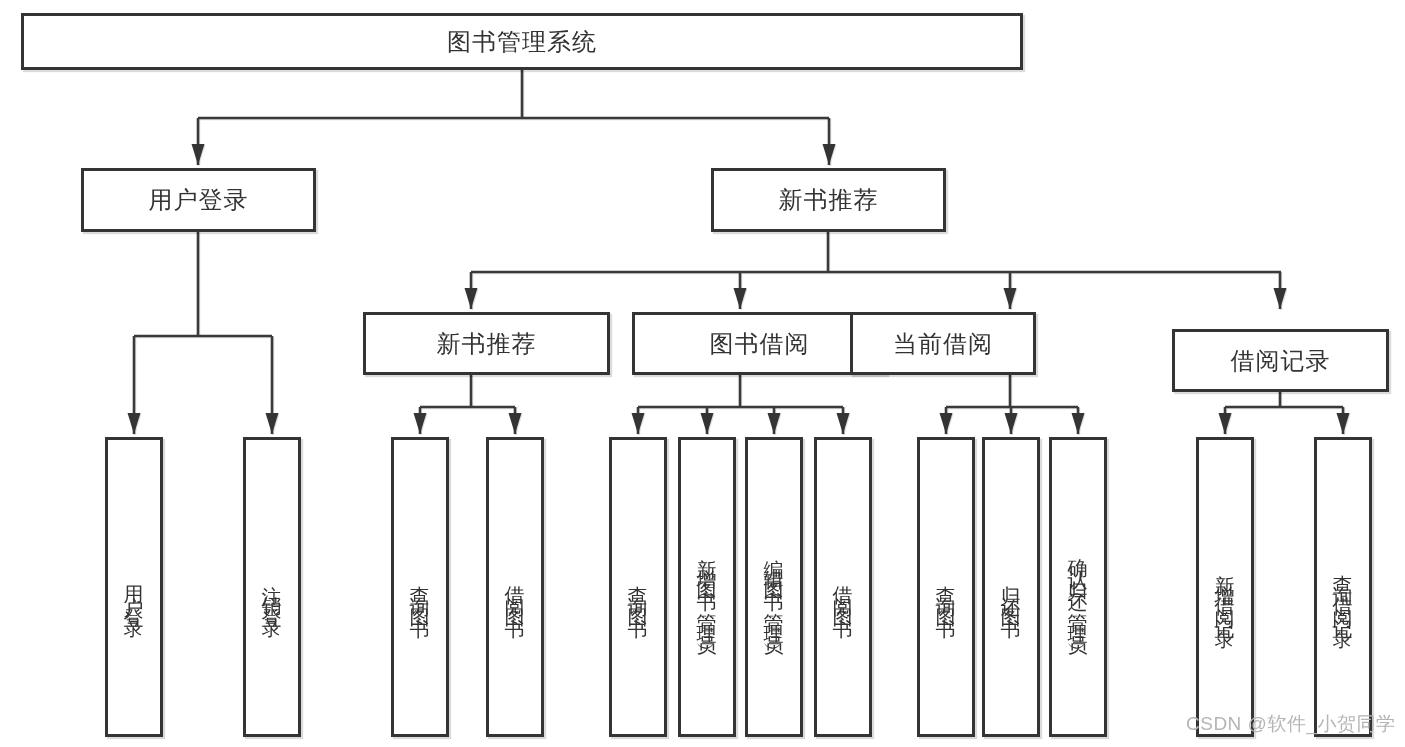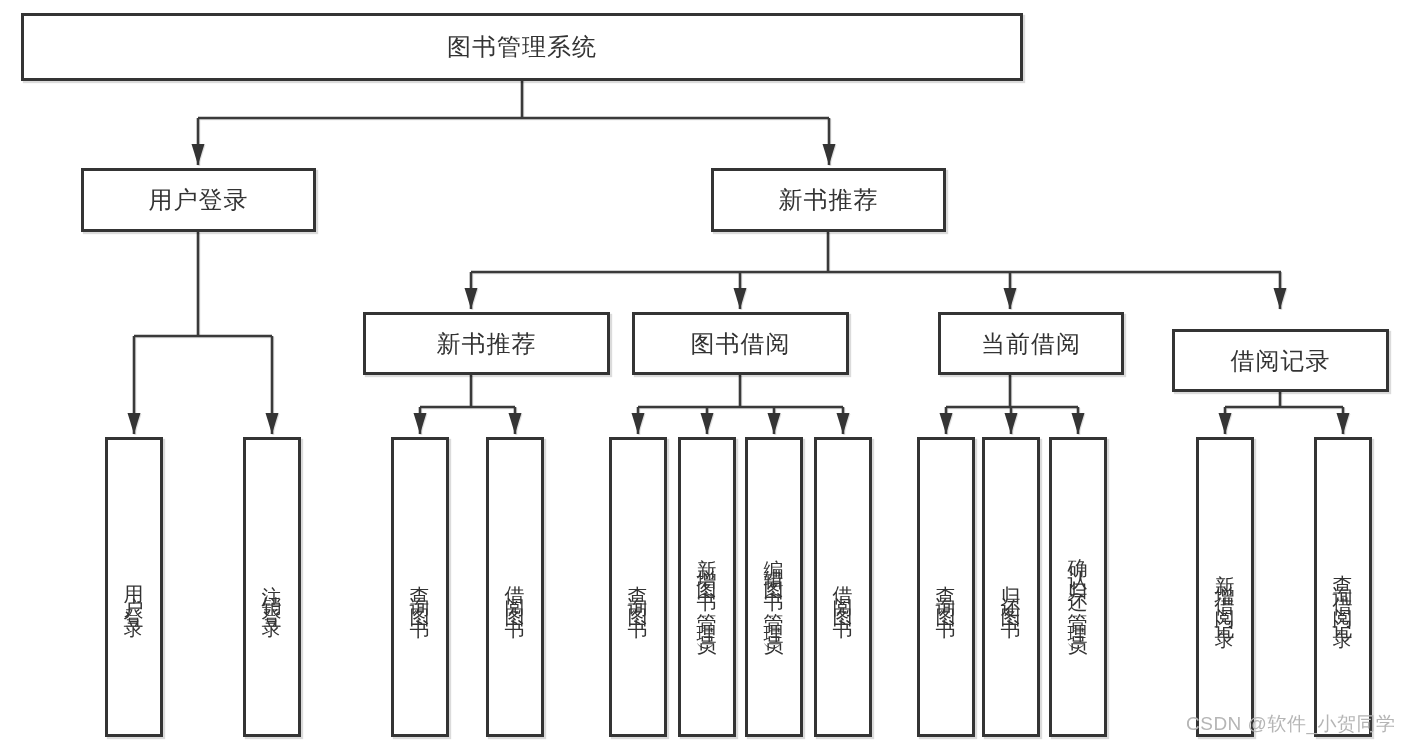--- a/index.html
+++ b/index.html
@@ -60,28 +60,28 @@
       <line x1="774" y1="407" x2="774" y2="434" marker-end="url(#arrowhead)"></line>
       <line x1="843" y1="407" x2="843" y2="434" marker-end="url(#arrowhead)"></line>
       <line x1="946" y1="407" x2="946" y2="434" marker-end="url(#arrowhead)"></line>
       <line x1="1011" y1="407" x2="1011" y2="434" marker-end="url(#arrowhead)"></line>
       <line x1="1078" y1="407" x2="1078" y2="434" marker-end="url(#arrowhead)"></line>
       <line x1="1225" y1="407" x2="1225" y2="434" marker-end="url(#arrowhead)"></line>
       <line x1="1343" y1="407" x2="1343" y2="434" marker-end="url(#arrowhead)"></line>
     </g>
   </svg>
 
-  <div class="box lvl" style="left:21px; top:13px; width:1002px; height:68px;">图书管理系统</div>
+  <div class="box lvl" style="left:21px; top:13px; width:1002px; height:57px;">图书管理系统</div>
 
   <div class="box lvl" style="left:81px; top:168px; width:235px; height:64px;">用户登录</div>
   <div class="box lvl" style="left:711px; top:168px; width:235px; height:64px;">新书推荐</div>
 
   <div class="box lvl" style="left:363px; top:312px; width:247px; height:63px;">新书推荐</div>
-  <div class="box lvl" style="left:632px; top:312px; width:217px; height:63px;">图书借阅</div>
-  <div class="box lvl" style="left:938px; top:312px; width:186px; height:63px;">当前借阅</div>
+  <div class="box lvl" style="left:632px; top:312px; width:255px; height:63px;">图书借阅</div>
+  <div class="box lvl" style="left:850px; top:312px; width:186px; height:63px;">当前借阅</div>
   <div class="box lvl" style="left:1172px; top:329px; width:217px; height:63px;">借阅记录</div>
 
   <div class="box leaf" style="left:105px; top:437px; width:58px; height:300px;">用户登录</div>
   <div class="box leaf" style="left:243px; top:437px; width:58px; height:300px;">注销登录</div>
 
   <div class="box leaf" style="left:391px; top:437px; width:58px; height:300px;">查询图书</div>
   <div class="box leaf" style="left:486px; top:437px; width:58px; height:300px;">借阅图书</div>
 
   <div class="box leaf" style="left:609px; top:437px; width:58px; height:300px;">查询图书</div>
   <div class="box leaf" style="left:678px; top:437px; width:58px; height:300px;">新增图书（管理员）</div>

